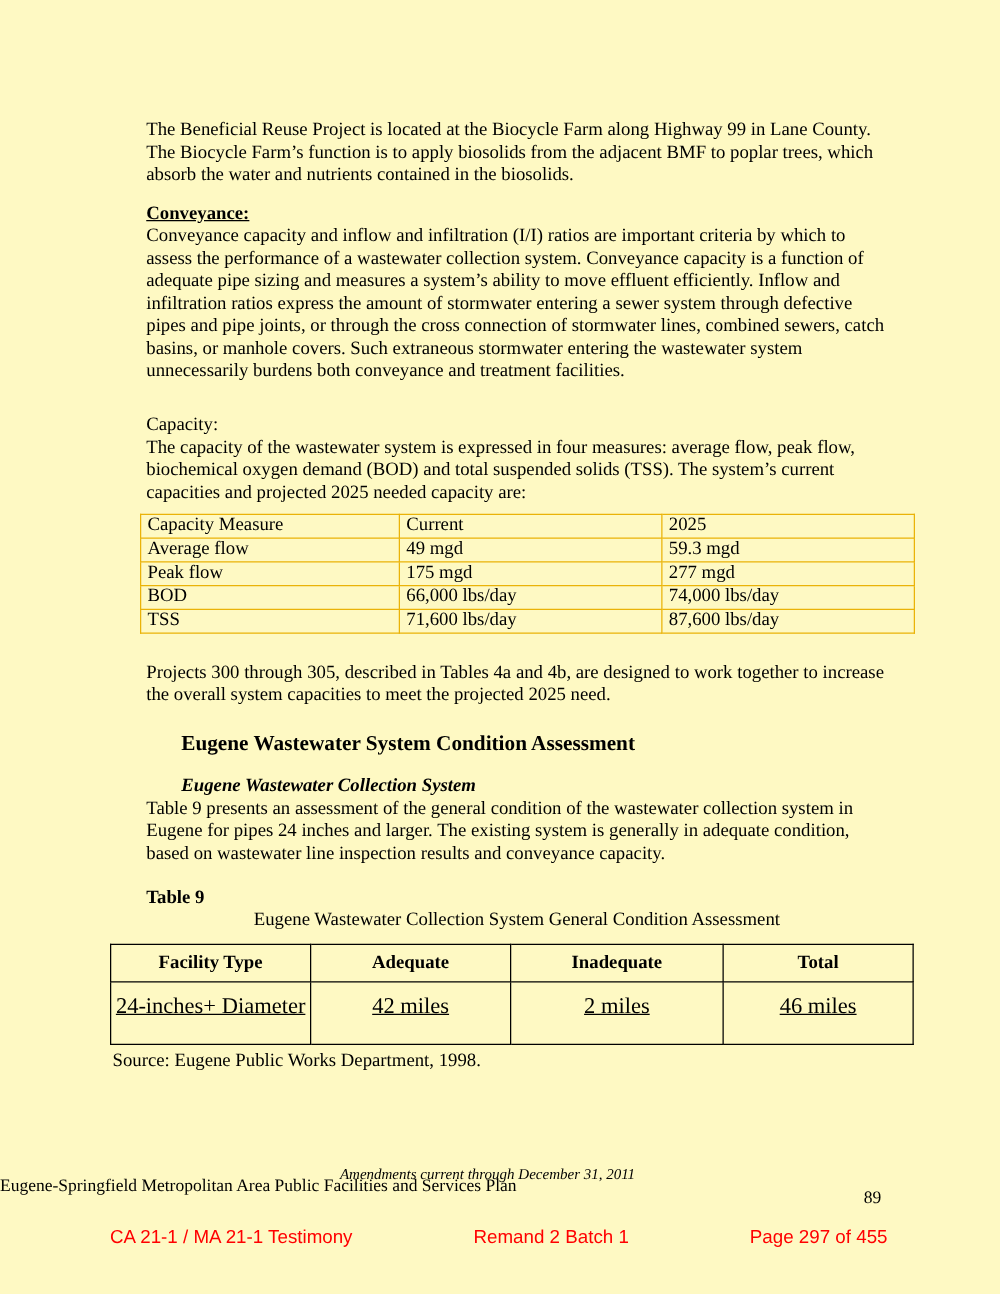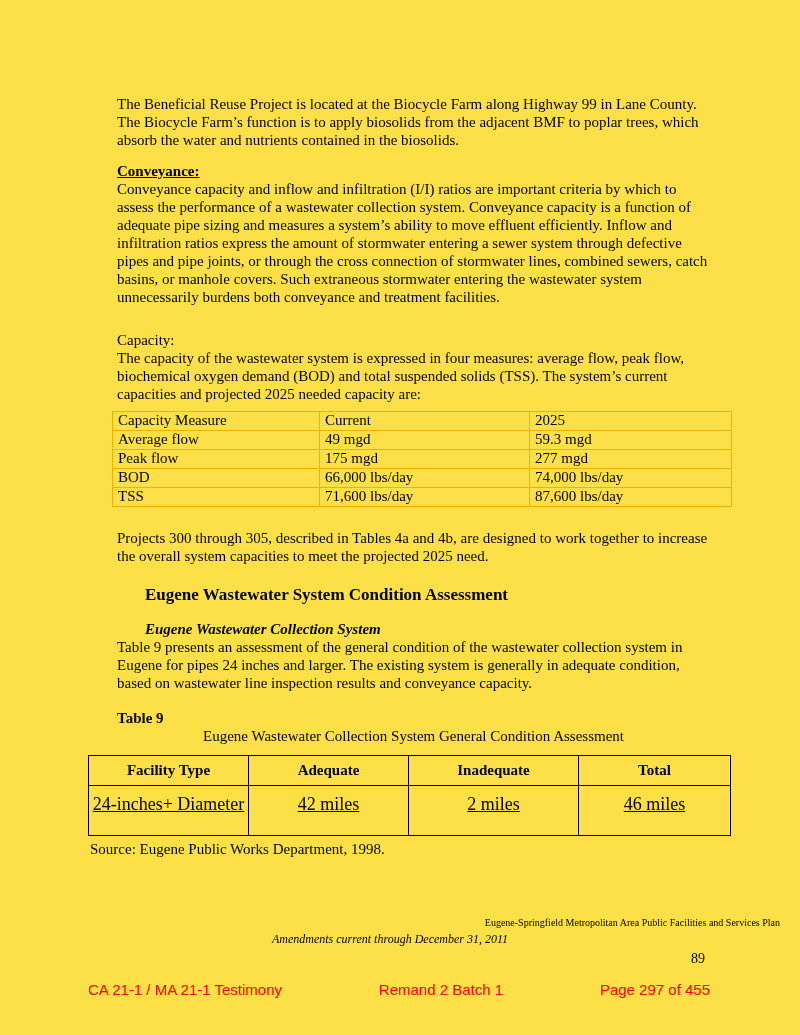--- a/index.html
+++ b/index.html
@@ -1,19 +1,19 @@
 <!DOCTYPE html>
 <html><head>
 <meta charset="utf-8">
 <style>
   html,body { margin:0; padding:0; background:#ffffff; }
   .page {
     position:relative;
     width:800px; height:1035px;
-    background:#fde047;
+    background:#fef9c3;
     font-family:"Liberation Serif", serif;
     font-size:15px; line-height:18px; color:#000;
     overflow:hidden;
   }
   .content {
     position:absolute;
     left:117px; top:95px; width:593px;
   }
   p { margin:0; }
   .para { text-align:left; }
@@ -77,22 +77,22 @@
     text-decoration:underline;
   }
   .t9-col1 { width:155px; }
   .t9-col2 { width:155px; }
   .t9-col3 { width:165px; }
   .t9-col4 { width:147px; }
 
   .source-note { margin-top:4px; margin-left:-27px; }
 
   .footer-line1 {
-    position:absolute; left:0; top:915px; width:780px;
-    text-align:right; font-size:10px; line-height:16px;
+    position:absolute; left:0; top:942px; width:780px;
+    text-align:left; font-size:14px; line-height:16px;
   }
   .footer-line2 {
     position:absolute; left:0; top:932px; width:780px;
     text-align:center; font-size:12px; line-height:15px; font-style:italic;
   }
   .page-number {
     position:absolute; top:950px; right:95px;
     font-size:14px;
   }
   .stamp {

